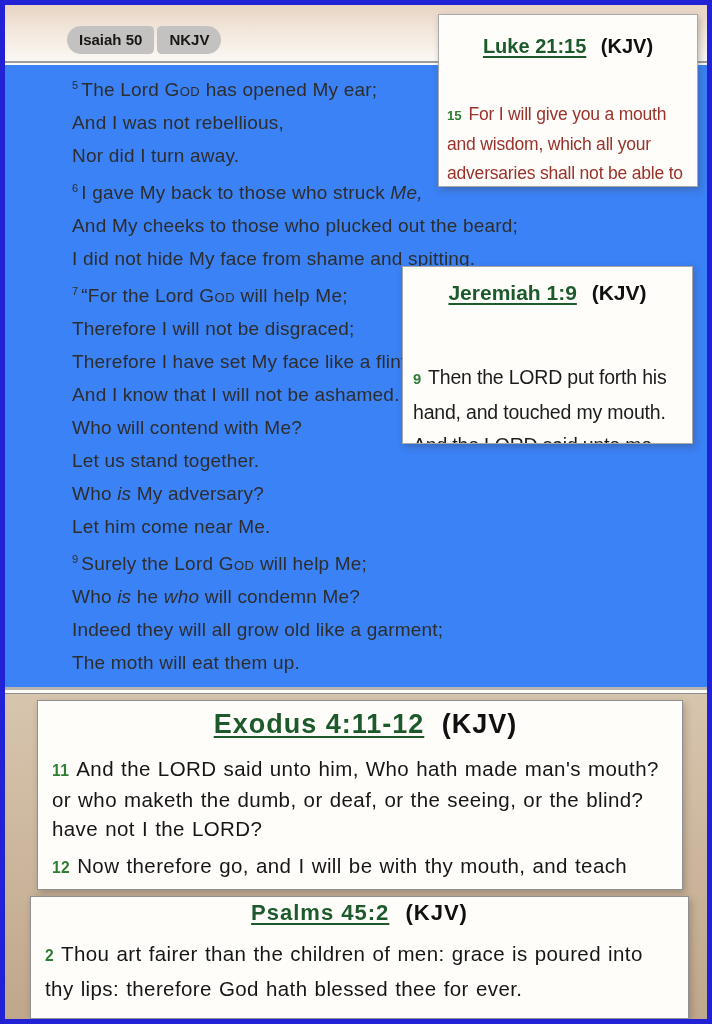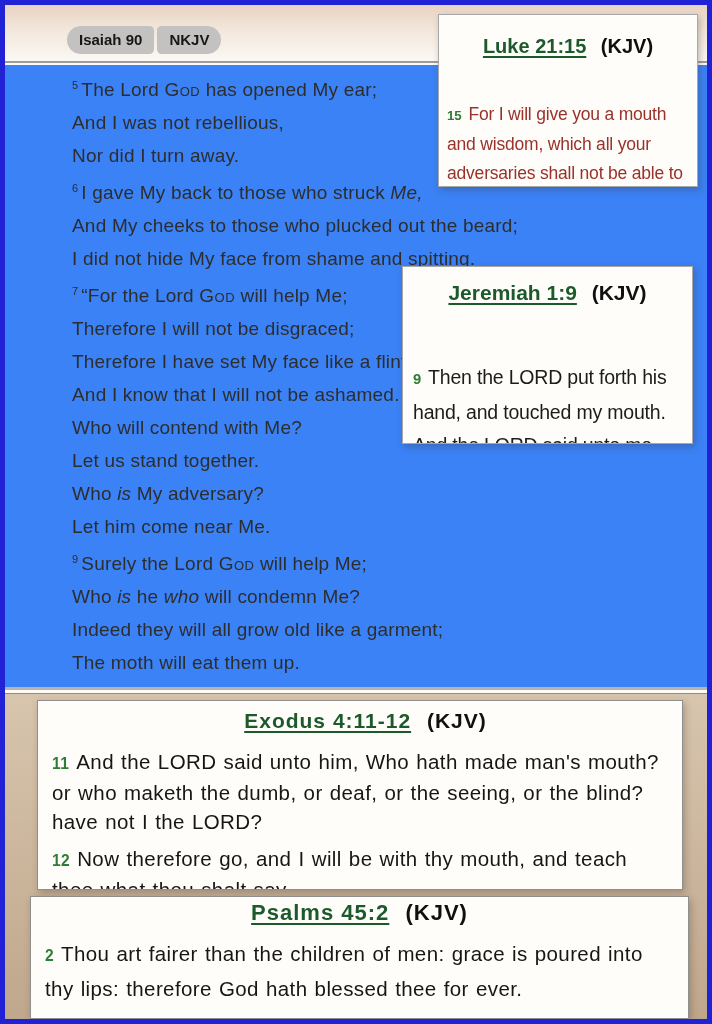--- a/index.html
+++ b/index.html
@@ -67,41 +67,41 @@
     margin-top:42px; padding:0 8px; font-size:17.5px; line-height:29px;
     color:var(--luke-text-red,#9a312a); letter-spacing:-.2px;
   }
   .card.jeremiah { left:402px; top:266px; width:291px; height:178px; }
   .card.jeremiah .card-title { margin-top:14px; font-size:21px; }
   .card.jeremiah .card-body {
     margin-top:56px; padding:0 10px; font-size:19.5px; line-height:33px;
     color:#1c1c1c; letter-spacing:-.2px;
   }
   .card.exodus { left:37px; top:700px; width:646px; height:190px; border-color:#8f8f8f; }
-  .card.exodus .card-title { margin-top:8px; font-size:21px; letter-spacing:1px;padding-left:11px; }
+  .card.exodus .card-title { margin-top:8px; font-size:27px; letter-spacing:1px;padding-left:11px; }
   .card.exodus .card-body {
     margin-top:14px; padding:0 14px; font-size:20.5px; line-height:29px;
     color:#161616; letter-spacing:.4px; word-spacing:1px;
   }
   .card.exodus .verse + .verse { margin-top:8px; }
   .card.psalms { left:30px; top:896px; width:659px; height:123px; border-color:#8f8f8f; }
   .card.psalms .card-title { margin-top:3px; font-size:22px; letter-spacing:1px; }
   .card.psalms .card-body {
     margin-top:11px; padding:0 14px; font-size:20.5px; line-height:33px;
     color:#161616; letter-spacing:.4px; word-spacing:1px;
   }
 </style>
 </head>
 <body>
 
 <div class="page">
 
   <div class="header">
     <div class="pills">
-      <button class="pill left">Isaiah 90</button>
+      <button class="pill left">Isaiah 50</button>
       <button class="pill right">NKJV</button>
     </div>
   </div>
 
   <div class="main">
     <div class="passage" id="passage-lines">
         <div class="line"><sup class="vsup">5</sup><span>The Lord </span><span class="sc">God</span><span> has opened My ear;</span></div>
         <div class="line"><span>And I was not rebellious,</span></div>
         <div class="line"><span>Nor did I turn away.</span></div>
         <div class="line"><sup class="vsup">6</sup><span>I gave My back to those who struck </span><span class="i">Me,</span></div>

